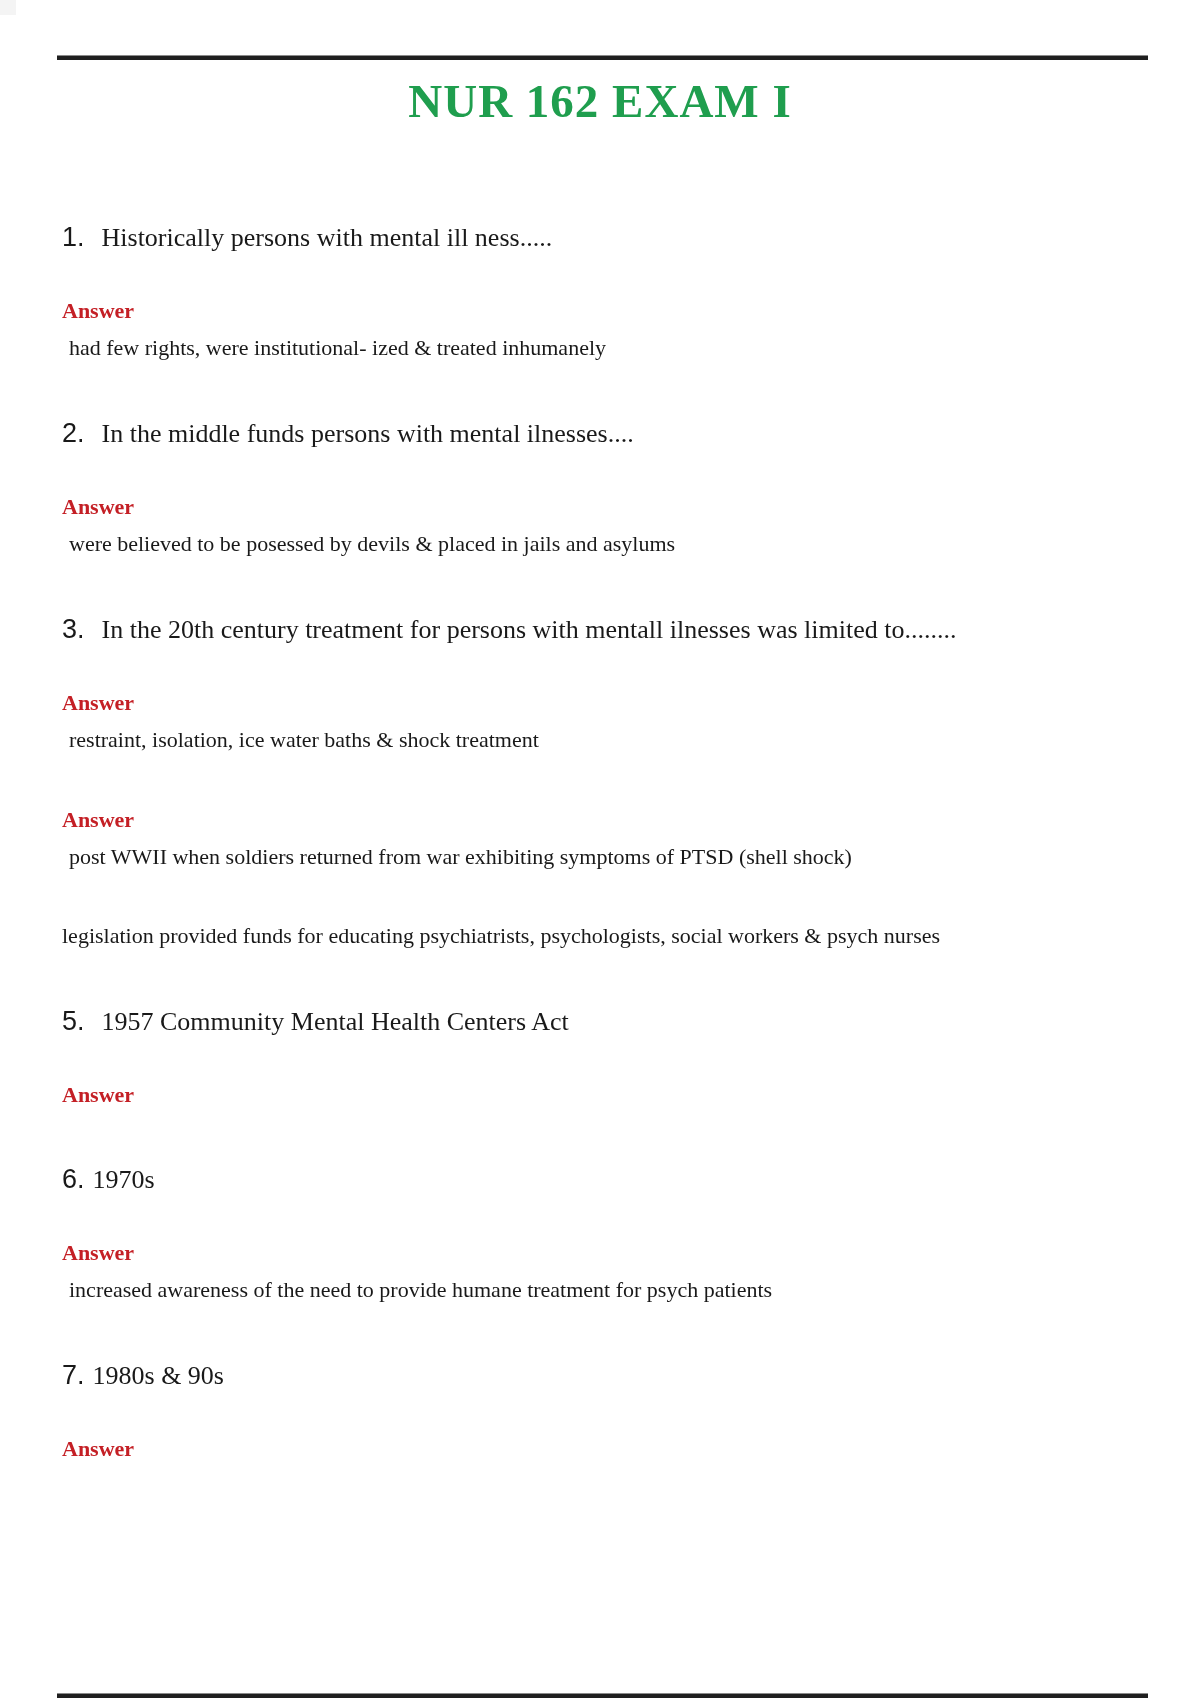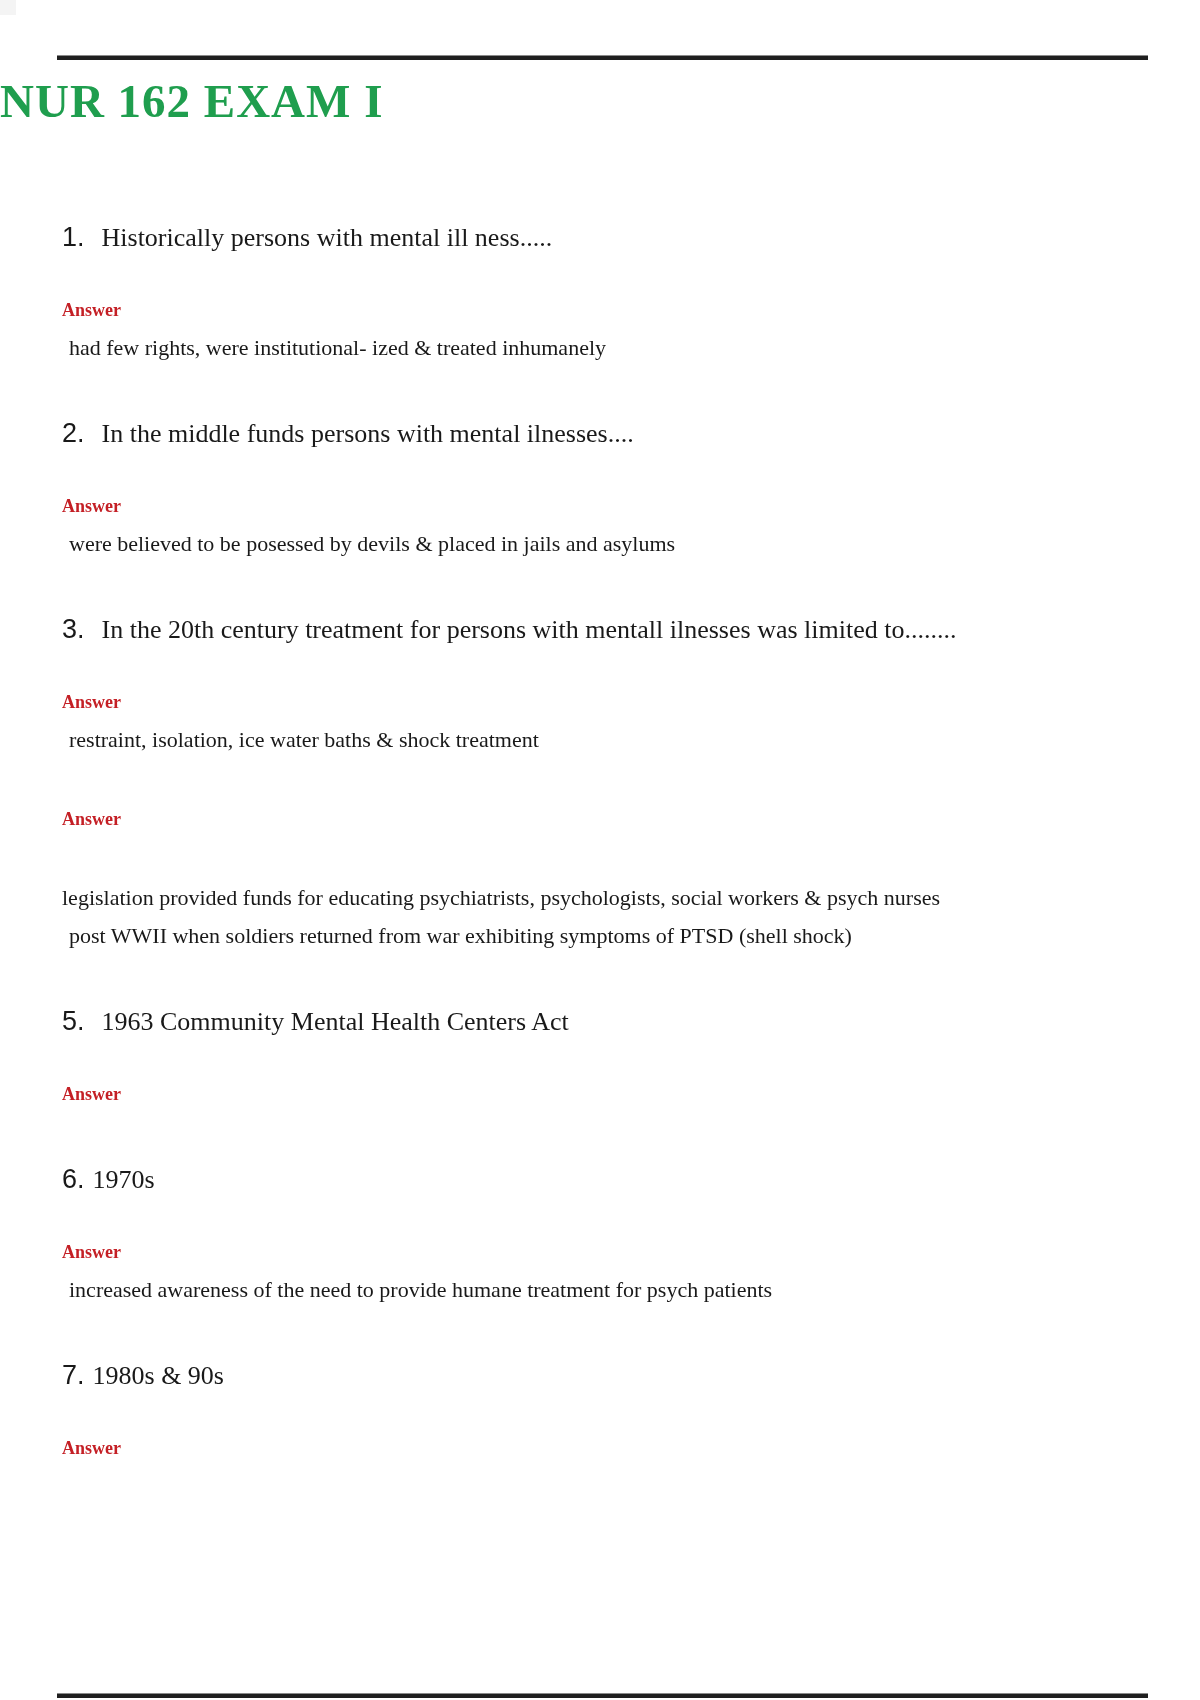--- a/index.html
+++ b/index.html
@@ -27,20 +27,21 @@
   .rule-bottom { top: 1694px; }
   .scan-artifact {
     position: absolute;
     top: 0; left: 0;
     width: 16px; height: 15px;
     background: #f4f4f4;
   }
   h1.doc-title {
     margin: 0;
     padding-top: 74px;
+    text-align: center;
     font-family: "Liberation Serif", serif;
     font-weight: bold;
     font-size: 47px;
     line-height: 54px;
     letter-spacing: 1px;
   }
   .content {
     padding: 0 58px 0 62px;
   }
   .qa:first-child { margin-top: 88px; }
@@ -53,21 +54,21 @@
   .q-num {
     font-family: "Liberation Sans", sans-serif;
     font-size: 27px;
     display: inline-block;
     margin-right: 17px;
   }
   .qa.tight .q-num { margin-right: 8px; }
   .a-label {
     margin-top: 36px;
     font-weight: bold;
-    font-size: 18px;
+    font-size: 22px;
     line-height: 31px;
   }
   .a-text {
     margin: 5px 0 0 0;
     padding-left: 7px;
     font-size: 22px;
     line-height: 33px;
   }
   .a-text.second {
     margin-top: 46px;
@@ -104,27 +105,27 @@
   <section class="qa">
     <div class="q-line">
       <span class="q-num">3.</span><span class="q-text">In the 20th century treatment for persons with mentall ilnesses was limited to........</span>
     </div>
     <div class="a-label" style="color: rgb(196, 31, 37);">Answer</div>
     <p class="a-text">restraint, isolation, ice water baths &amp; shock treatment</p>
   </section>
 
   <section class="qa">
     <div class="a-label" style="color: rgb(196, 31, 37);">Answer</div>
+    <p class="a-text">post WWII when soldiers returned from war exhibiting symptoms of PTSD (shell shock)</p>
     <p class="a-text second">legislation provided funds for educating psychiatrists, psychologists, social workers &amp; psych nurses</p>
-    <p class="a-text">post WWII when soldiers returned from war exhibiting symptoms of PTSD (shell shock)</p>
   </section>
 
   <section class="qa">
     <div class="q-line">
-      <span class="q-num">5.</span><span class="q-text">1963 Community Mental Health Centers Act</span>
+      <span class="q-num">5.</span><span class="q-text">1957 Community Mental Health Centers Act</span>
     </div>
     <div class="a-label" style="color: rgb(196, 31, 37);">Answer</div>
   </section>
 
   <section class="qa tight">
     <div class="q-line">
       <span class="q-num">6.</span><span class="q-text">1970s</span>
     </div>
     <div class="a-label" style="color: rgb(196, 31, 37);">Answer</div>
     <p class="a-text">increased awareness of the need to provide humane treatment for psych patients</p>

